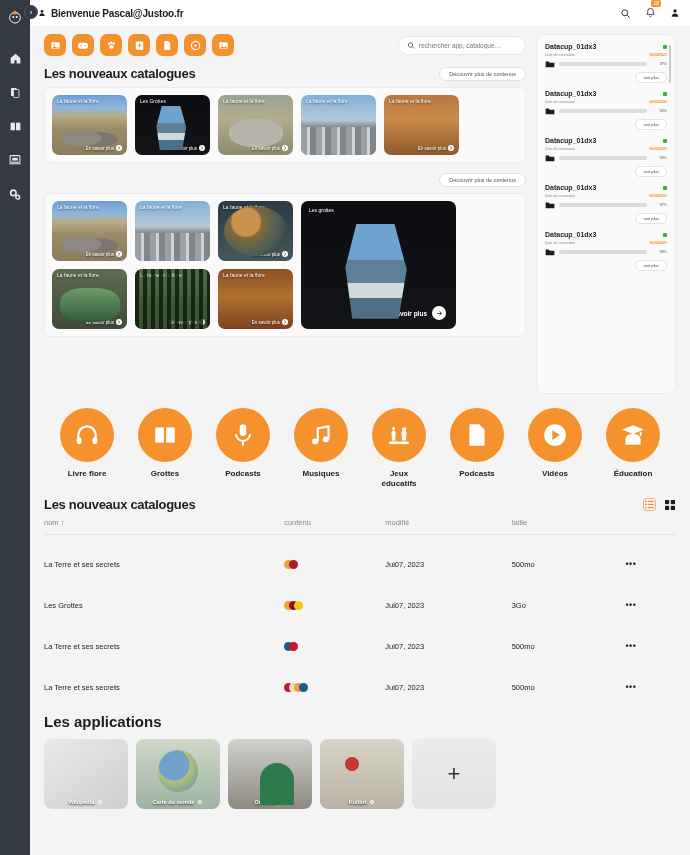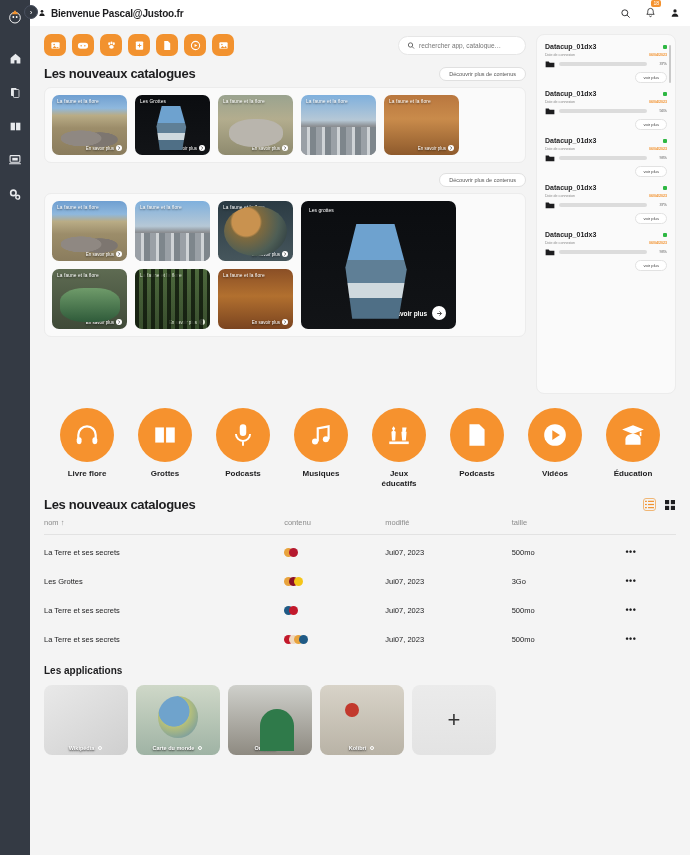--- a/index.html
+++ b/index.html
@@ -216,33 +216,33 @@
   
   .tbl-head { display: flex; align-items: center; margin: 6px 0 6px 0; }
   .view-toggles { margin-left: auto; display: flex; align-items: center; gap: 7px; }
   .vt { width: 13px; height: 13px; display: flex; align-items: center; justify-content: center; }
   .vt.active { border: 1px solid #f0b675; border-radius: 3px; }
   table { width: 100%; border-collapse: collapse; }
   th {
     text-align: left; font-size: 7.5px; font-weight: 400; color: #8b8b8b;
     padding: 0 0 7px 0; border-bottom: 1px solid #e2e2e2;
   }
-  td { font-size: 7.5px; padding: 12px 0 7px 0; color: #1d1d1f; }
+  td { font-size: 7.5px; padding: 24px 0 7px 0; color: #1d1d1f; }
   .col-nom { width: 38%; }
   .col-contenu { width: 16%; }
   .col-mod { width: 20%; }
   .col-taille { width: 18%; }
   .col-act { width: 8%; text-align: left; }
   .dots-group { display: flex; align-items: center; }
   .cdot { width: 9px; height: 9px; border-radius: 50%; margin-left: -4px; }
   .cdot:first-child { margin-left: 0; }
   .kebab { letter-spacing: 0.5px; font-weight: 900; font-size: 9px; }
 
   
-  .apps-title { font-size: 10px; font-weight: 700; margin: 14px 0 9px 0; }
+  .apps-title { font-size: 15px; font-weight: 700; margin: 14px 0 9px 0; }
   .apps { display: flex; gap: 8px; padding-bottom: 10px; }
   .app-tile {
     width: 84px; height: 70px; border-radius: 8px; position: relative;
     overflow: hidden; flex: 0 0 84px;
   }
   .app-tile .name {
     position: absolute; bottom: 4px; left: 0; right: 0;
     text-align: center; font-size: 5.5px; color: #fff; font-weight: 600;
     display: flex; align-items: center; justify-content: center; gap: 3px;
     text-shadow: 0 1px 2px rgba(0,0,0,.8);

